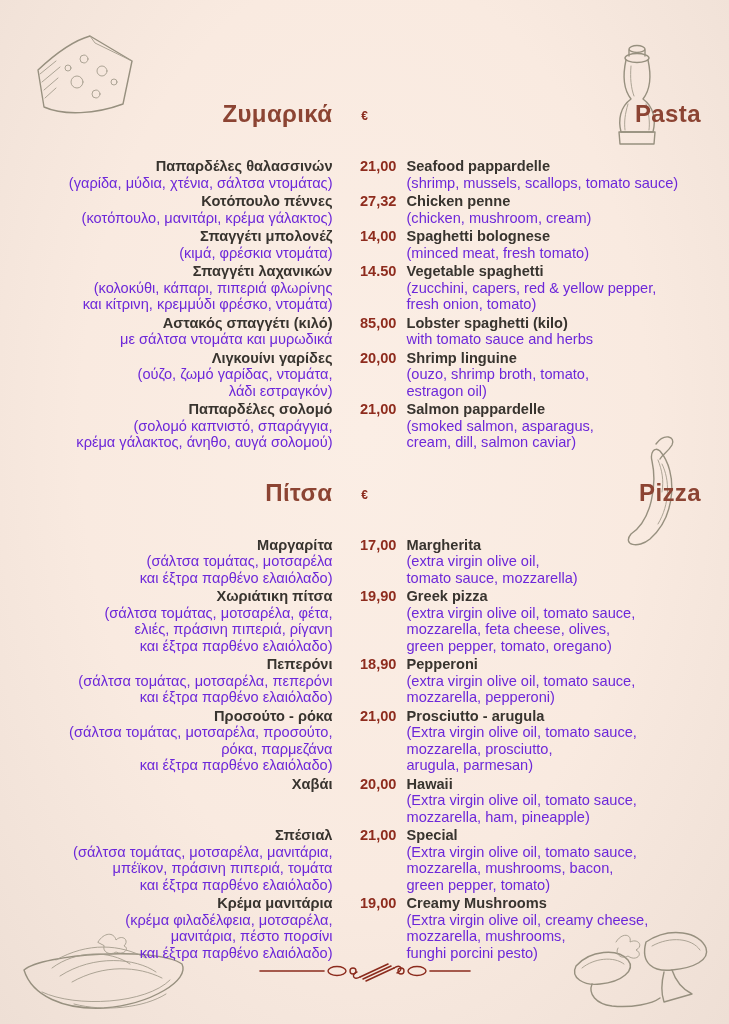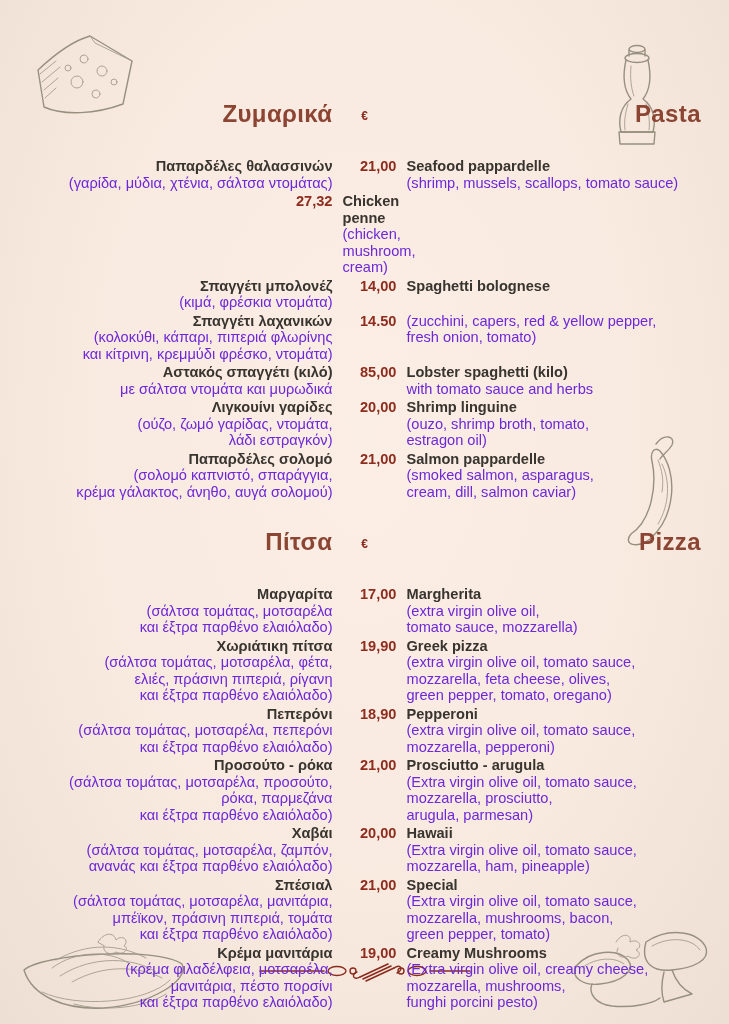--- a/index.html
+++ b/index.html
@@ -118,46 +118,52 @@
       <div class="desc">(γαρίδα, μύδια, χτένια, σάλτσα ντομάτας)</div>
     </div>
     <div class="price">21,00</div>
     <div class="en">
       <div class="name">Seafood pappardelle</div>
       <div class="desc">(shrimp, mussels, scallops, tomato sauce)</div>
     </div>
   </div>
 
   <div class="item">
+    <div class="gr">
+      <div class="name">Κοτόπουλο πέννες</div>
+      <div class="desc">(κοτόπουλο, μανιτάρι, κρέμα γάλακτος)</div>
+    </div>
     <div class="price">27,32</div>
     <div class="en">
       <div class="name">Chicken penne</div>
       <div class="desc">(chicken, mushroom, cream)</div>
     </div>
   </div>
 
   <div class="item">
     <div class="gr">
       <div class="name">Σπαγγέτι μπολονέζ</div>
       <div class="desc">(κιμά, φρέσκια ντομάτα)</div>
     </div>
     <div class="price">14,00</div>
     <div class="en">
       <div class="name">Spaghetti bolognese</div>
+      <div class="desc">(minced meat, fresh tomato)</div>
     </div>
   </div>
 
   <div class="item">
     <div class="gr">
       <div class="name">Σπαγγέτι λαχανικών</div>
       <div class="desc">(κολοκύθι, κάπαρι, πιπεριά φλωρίνης
 και κίτρινη, κρεμμύδι φρέσκο, ντομάτα)</div>
     </div>
     <div class="price">14.50</div>
     <div class="en">
+      <div class="name">Vegetable spaghetti</div>
       <div class="desc">(zucchini, capers, red &amp; yellow pepper,
 fresh onion, tomato)</div>
     </div>
   </div>
 
   <div class="item">
     <div class="gr">
       <div class="name">Αστακός σπαγγέτι (κιλό)</div>
       <div class="desc">με σάλτσα ντομάτα και μυρωδικά</div>
     </div>
@@ -261,22 +267,20 @@
       <div class="name">Prosciutto - arugula</div>
       <div class="desc">(Extra virgin olive oil, tomato sauce,
 mozzarella, prosciutto,
 arugula, parmesan)</div>
     </div>
   </div>
 
   <div class="item">
     <div class="gr">
       <div class="name">Χαβάι</div>
-      <div class="desc">(σάλτσα τομάτας, μοτσαρέλα, ζαμπόν,
-ανανάς και έξτρα παρθένο ελαιόλαδο)</div>
     </div>
     <div class="price">20,00</div>
     <div class="en">
       <div class="name">Hawaii</div>
       <div class="desc">(Extra virgin olive oil, tomato sauce,
 mozzarella, ham, pineapple)</div>
     </div>
   </div>
 
   <div class="item">

